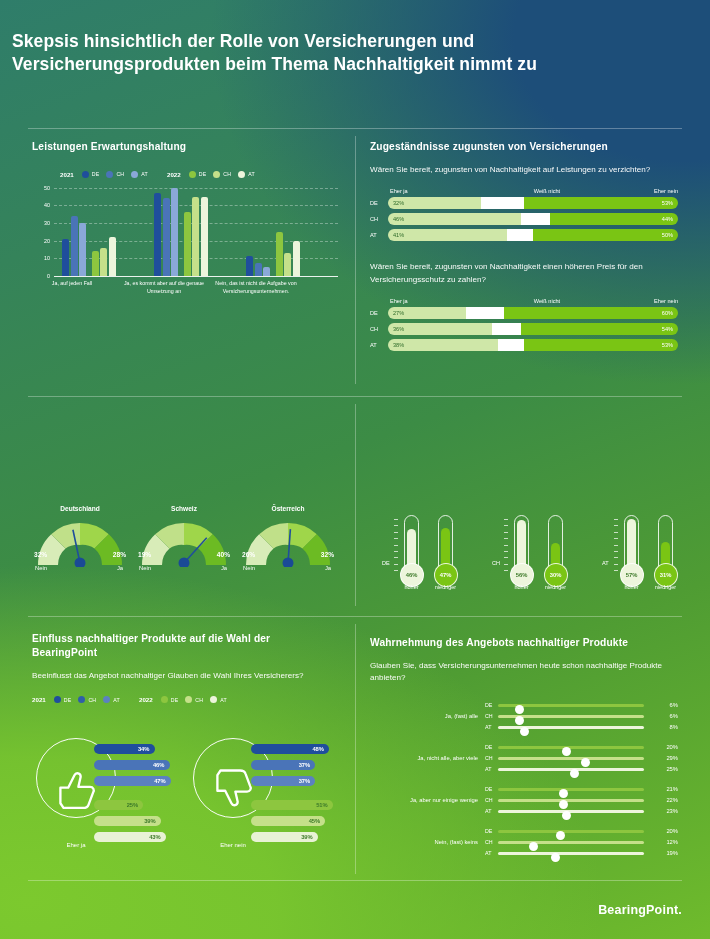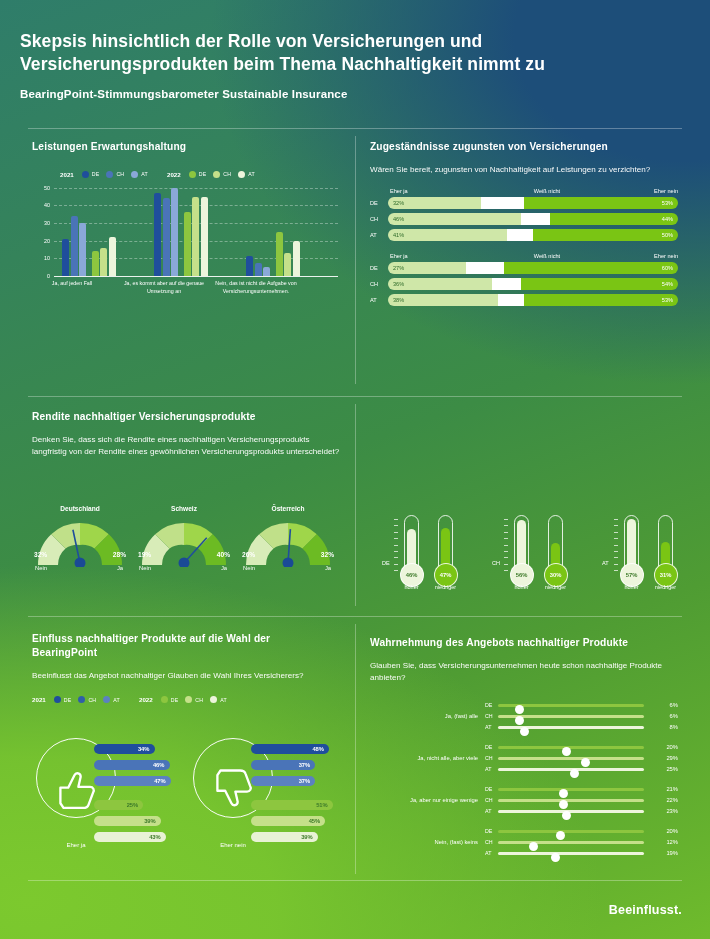--- a/index.html
+++ b/index.html
@@ -11,21 +11,21 @@
     overflow: hidden;
     color: #ffffff;
   }
   .page {
     position: absolute; inset: 0;
     background:
       radial-gradient(ellipse 760px 560px at 96% 4%, #1d4e79 0%, #1d4e79 22%, rgba(29,78,121,0) 62%),
       radial-gradient(ellipse 820px 480px at 4% 96%, #7cc92e 0%, rgba(124,201,46,0.85) 30%, rgba(124,201,46,0) 70%),
       linear-gradient(160deg, #2f7d6a 0%, #35835a 22%, #3c8c45 48%, #4f9c33 70%, #6fbb2c 100%);
   }
-  .hdr { position:absolute; left:20px; top:30px; right:28px; }
+  .hdr { position:absolute; left:12px; top:30px; right:28px; }
   .hdr h1 { font-size: 17.5px; line-height: 1.33; font-weight: 700; letter-spacing:.1px; }
   .hdr h2 { font-size: 11.5px; font-weight: 600; margin-top: 11px; letter-spacing:.15px; }
 
   .divider { position:absolute; background: rgba(255,255,255,0.30); }
 
   .sec-title { font-size: 10.2px; font-weight: 700; letter-spacing:.15px; line-height:1.35; }
   .sec-q { font-size: 8.1px; line-height: 1.55; font-weight: 400; margin-top: 10px; opacity:.97; }
 
   .panel { position: absolute; }
 
@@ -87,21 +87,20 @@
 
   .brand { position:absolute; right:28px; bottom:22px; font-size:12.5px; font-weight:600; letter-spacing:.2px; }
 </style>
 </head>
 <body>
 
 <div class="page">
 
   <div class="hdr">
     <h1>Skepsis hinsichtlich der Rolle von Versicherungen und Versicherungsprodukten beim Thema Nachhaltigkeit nimmt zu</h1>
-    <h2>BearingPoint-Stimmungsbarometer Sustainable Insurance</h2>
   </div>
 
   <div class="divider" style="left:28px;right:28px;top:128px;height:1px;"></div>
   <div class="divider" style="left:355px;top:136px;width:1px;height:248px;"></div>
   <div class="divider" style="left:28px;right:28px;top:396px;height:1px;"></div>
   <div class="divider" style="left:355px;top:404px;width:1px;height:202px;"></div>
   <div class="divider" style="left:28px;right:28px;top:616px;height:1px;"></div>
   <div class="divider" style="left:355px;top:624px;width:1px;height:250px;"></div>
   <div class="divider" style="left:28px;right:28px;top:880px;height:1px;"></div>
 
@@ -209,20 +208,21 @@
         </div>
         <div class="pill-row">
           <span class="cc">AT</span>
           <div class="pill">
             <div class="pseg a" style="width: 41%;">41%</div>
             <div class="pseg m" style="width: 9%;"></div>
             <div class="pseg n" style="width: 50%;">50%</div>
           </div>
         </div>
       </div>
+    <div class="sec-q" style="margin-top:20px;">Wären Sie bereit, zugunsten von Nachhaltigkeit einen höheren Preis für den Versicherungsschutz zu zahlen?</div>
     <div id="pills-2" style="margin-top:12px;">
         <div class="pill-hdr">
           <span style="flex: 0 0 38%;">Eher ja</span>
           <span style="flex: 0 0 33%; text-align: center;">Weiß nicht</span>
           <span style="flex: 1 1 0%; text-align: right;">Eher nein</span>
         </div>
         <div class="pill-row">
           <span class="cc">DE</span>
           <div class="pill">
             <div class="pseg a" style="width: 27%;">27%</div>
@@ -242,24 +242,20 @@
           <span class="cc">AT</span>
           <div class="pill">
             <div class="pseg a" style="width: 38%;">38%</div>
             <div class="pseg m" style="width: 9%;"></div>
             <div class="pseg n" style="width: 53%;">53%</div>
           </div>
         </div>
       </div>
   </div>
 
-  <div class="panel" style="left:32px;top:410px;width:312px;">
-    <div class="sec-title">Rendite nachhaltiger Versicherungsprodukte</div>
-    <div class="sec-q">Denken Sie, dass sich die Rendite eines nachhaltigen Versicherungsprodukts langfristig von der Rendite eines gewöhnlichen Versicherungsprodukts unterscheidet?</div>
-  </div>
   <div id="gauges" style="position:absolute;left:32px;top:505px;width:312px;height:90px;">
       <div class="gauge" style="left: 0px; top: 0px; width: 96px;"><div class="gt">Deutschland</div>
       <svg width="96" height="52" viewBox="0 0 96 52">
         <path d="M6 50 A42 42 0 0 1 19.2 19.2 L33.5 33.5 A22 22 0 0 0 26 50 Z" fill="#d8ecb8"></path>
         <path d="M19.2 19.2 A42 42 0 0 1 48 8 L48 30 A22 22 0 0 0 33.5 33.5 Z" fill="#c0e089"></path>
         <path d="M48 8 A42 42 0 0 1 76.8 19.2 L62.5 33.5 A22 22 0 0 0 48 30 Z" fill="#9fd64a"></path>
         <path d="M76.8 19.2 A42 42 0 0 1 90 50 L70 50 A22 22 0 0 0 62.5 33.5 Z" fill="#6cbb23"></path>
         <line x1="48" y1="48" x2="40.93100251219619" y2="14.742981575050607" stroke="#1f4e9c" stroke-width="1.6"></line>
         <circle cx="48" cy="48" r="5.5" fill="#1a4a96"></circle>
       </svg>
@@ -519,14 +515,14 @@
         <div class="sl-row" style="margin-left: 115px; width: 193px;">
           <span class="sl-cc">AT</span>
           <div class="sl-track" style="background: rgb(237, 245, 220);">
             <div class="sl-knob" style="left: 36.1%;"></div>
           </div>
           <span class="sl-val">19%</span>
         </div>
       </div>
     </div>
 
-  <div class="brand">Beeinflusst.</div>
+  <div class="brand">BearingPoint.</div>
 </div>
 
 </body></html>

